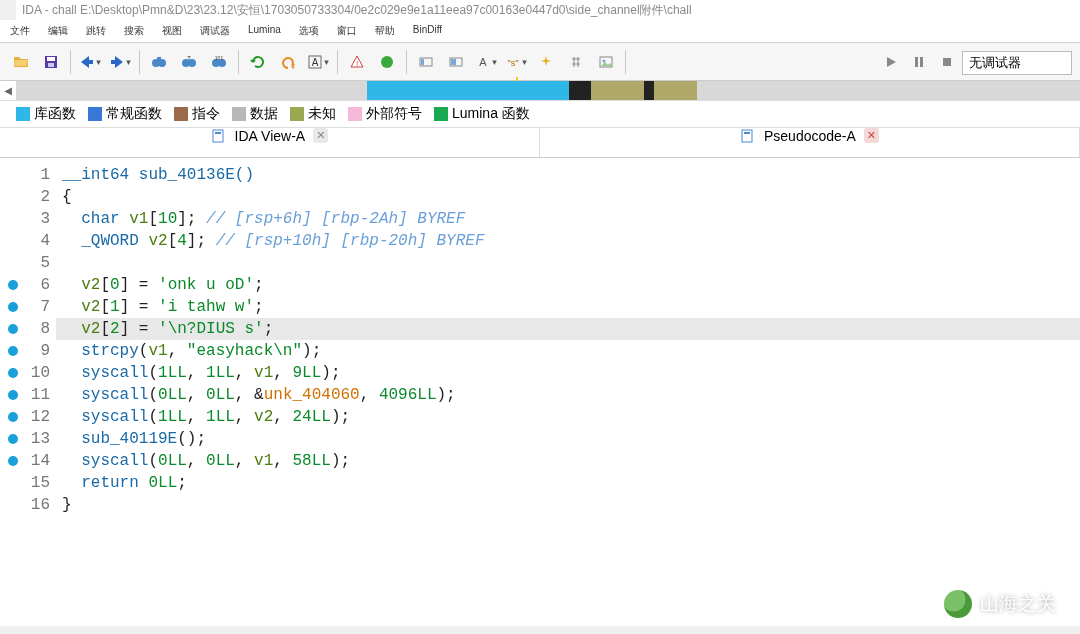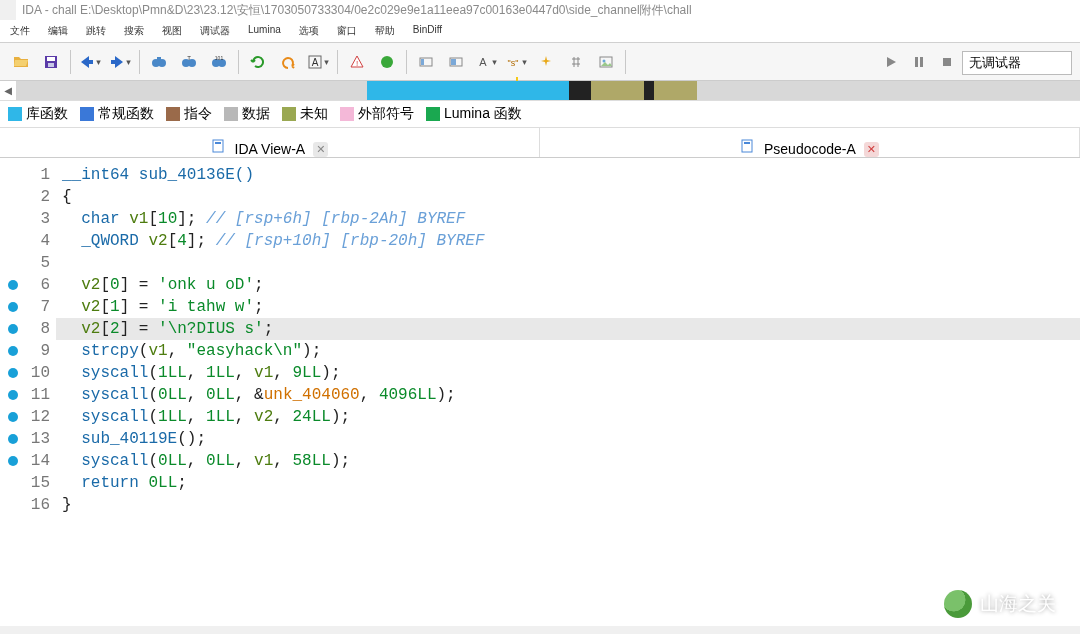--- a/index.html
+++ b/index.html
@@ -9,24 +9,24 @@
   .menubar span { cursor: default; }
   .toolbar { display: flex; align-items: center; gap: 4px; padding: 4px 8px; background: #f6f6f6; border-bottom: 1px solid #ccc; height: 38px; }
   .tbtn { width: 26px; height: 26px; display: flex; align-items: center; justify-content: center; border: 1px solid transparent; border-radius: 3px; }
   .sep { width: 1px; height: 24px; background: #c8c8c8; margin: 0 2px; }
   .debugger-combo { margin-left: auto; display: flex; align-items: flex-end; gap: 2px; }
   .combo-input { border: 1px solid #bbb; background: #fff; padding: 3px 6px; width: 110px; height: 24px; font-size: 13px; }
   .navbar-strip { height: 20px; background: #fff; display: flex; align-items: stretch; border-bottom: 1px solid #ddd; }
   .nav-left { width: 16px; display:flex;align-items:center;justify-content:center;color:#666;font-size:10px; }
   .nav-track { flex: 1; position: relative; background: repeating-linear-gradient(90deg,#b0b0a0 0 1px, transparent 1px 30px); }
   .seg { position:absolute; top:0; bottom:0; }
-  .legend { display:flex; gap:12px; align-items:center; padding: 4px 8px; background:#fff; font-size:14px; border-bottom:1px solid #ddd; }
+  .legend { display:flex; gap:12px; align-items:center; padding: 4px 16px; background:#fff; font-size:14px; border-bottom:1px solid #ddd; }
   .swatch { width:14px; height:14px; display:inline-block; margin-right:4px; vertical-align:middle; }
   .tabs { display:flex; height:30px; background:#fff; border-bottom:1px solid #ccc; align-items:stretch; }
-  .tab { display:flex; align-items:flex-end; gap:8px; padding:0 14px; border-right:1px solid #ddd; font-size:14px; flex:1; justify-content:center; position:relative; }
+  .tab { display:flex; align-items:flex-start; gap:8px; padding:0 14px; border-right:1px solid #ddd; font-size:14px; flex:1; justify-content:center; position:relative; }
   .tab .closex { color:#888; font-size:11px; }
   .tab.active .closex { color:#d04040; }
   .tab-ico { width:16px; height:16px; }
   .code-area { display:flex; background:#fff; height: calc(634px - 20px - 30px - 38px - 20px - 28px - 30px); overflow:auto; font-family: Consolas, "Courier New", monospace; font-size:16px; }
   .gutter { width:38px; text-align:right; color:#777; padding:6px 6px 6px 0; user-select:none; }
   .gutter .ln { height:22px; line-height:22px; position:relative; }
   .gutter .bp::before { content:""; position:absolute; left:-10px; top:6px; width:10px; height:10px; border-radius:50%; background:#18a0d8; }
   .gutter-outer { width:18px; background:#fff; }
   .code-lines { flex:1; padding:6px 0; }
   .cline { height:22px; line-height:22px; white-space:pre; padding-left:6px; }

